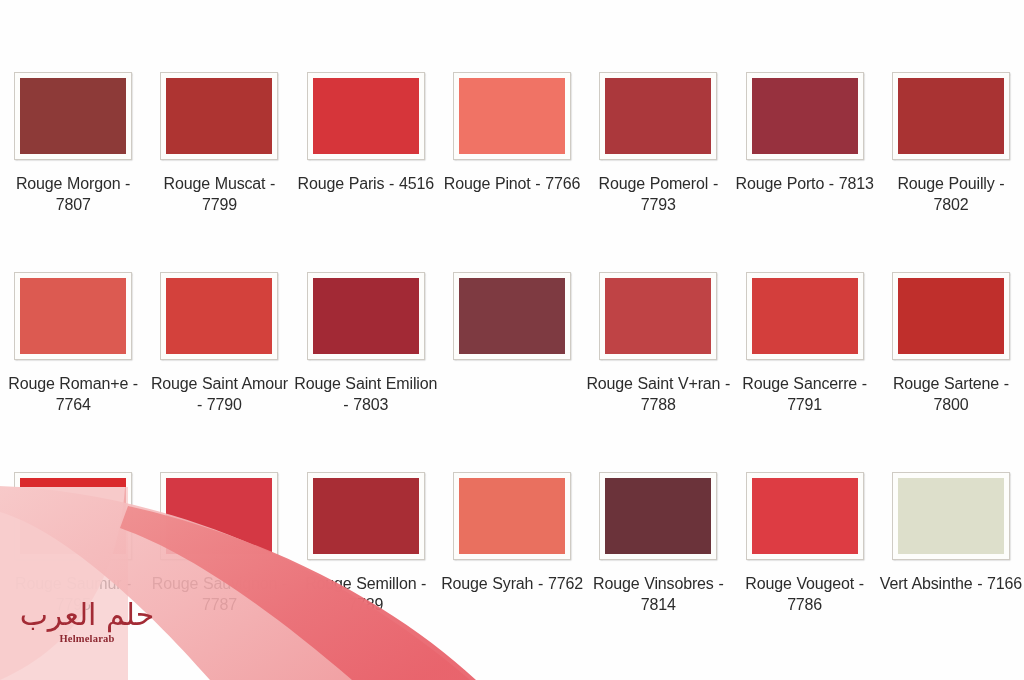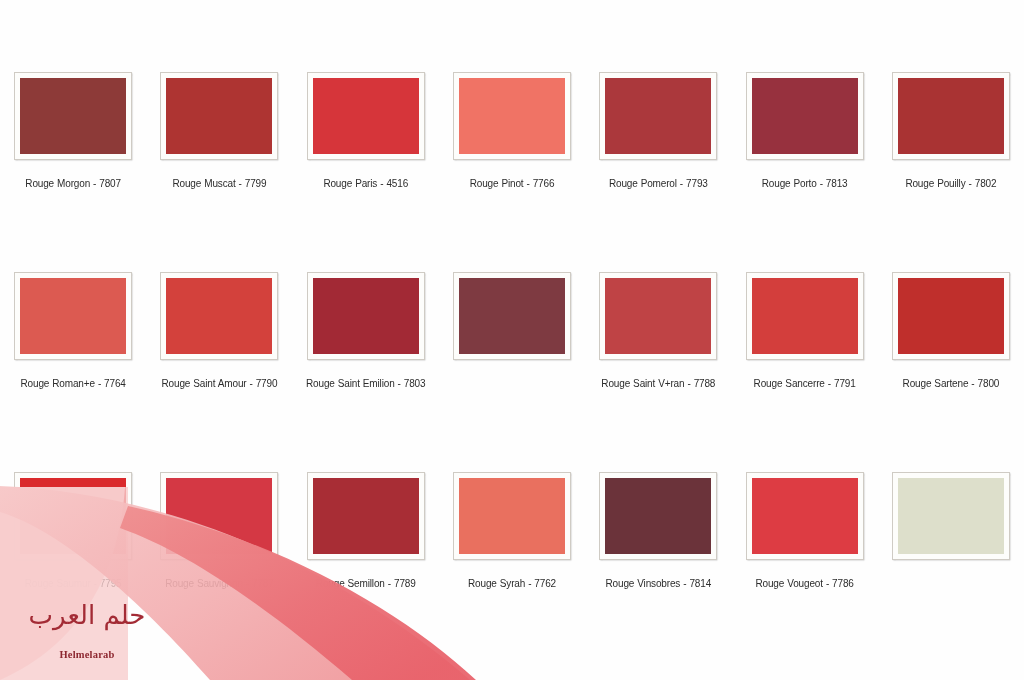--- a/index.html
+++ b/index.html
@@ -56,21 +56,21 @@
 
   .swatch-color {
     width: 100%;
     height: 100%;
   }
 
   .swatch-label {
     margin-top: 13px;
     width: 144px;
     text-align: center;
-    font-size: 10px;
+    font-size: 16px;
     line-height: 21px;
     color: #2c2c2c;
     font-family: "Liberation Sans", "DejaVu Sans", sans-serif;
     letter-spacing: -0.15px;
     word-spacing: 0.4px;
   }
 
   
   #watermark-ribbon {
     position: absolute;
@@ -88,30 +88,30 @@
     top: 598px;
     z-index: 6;
     width: 150px;
     text-align: center;
     pointer-events: none;
   }
 
   #watermark-arabic {
     display: block;
     font-family: "DejaVu Sans", sans-serif;
-    font-size: 26px;
+    font-size: 30px;
     line-height: 34px;
     color: #a32b35;
     direction: rtl;
     white-space: nowrap;
   }
 
   #watermark-latin {
     display: block;
-    margin-top: 17px;
+    margin-top: 1px;
     font-family: "Liberation Serif", "DejaVu Serif", serif;
     font-weight: bold;
     font-size: 10.5px;
     color: #8d2730;
     letter-spacing: 0.2px;
   }
 </style>
 </head>
 <body>
 
@@ -234,20 +234,21 @@
       <div class="swatch-cell">
         <div class="swatch-frame">
           <div class="swatch-color" style="background: rgb(221, 60, 67);"></div>
         </div>
         <div class="swatch-label">Rouge Vougeot - 7786</div>
       </div>
       <div class="swatch-cell">
         <div class="swatch-frame">
           <div class="swatch-color" style="background: rgb(221, 223, 203);"></div>
         </div>
+        <div class="swatch-label">Vert Absinthe - 7166</div>
       </div>
     </div>
 
   <svg id="watermark-ribbon" viewBox="0 0 1024 680" width="1024" height="680" xmlns="http://www.w3.org/2000/svg">
     <defs>
       <linearGradient id="ribbonGradA" x1="0" y1="0" x2="1" y2="0.6">
         <stop offset="0%" stop-color="#f7c9c9" stop-opacity="0.92"></stop>
         <stop offset="55%" stop-color="#f3aeb0" stop-opacity="0.90"></stop>
         <stop offset="100%" stop-color="#ef9497" stop-opacity="0.88"></stop>
       </linearGradient>

